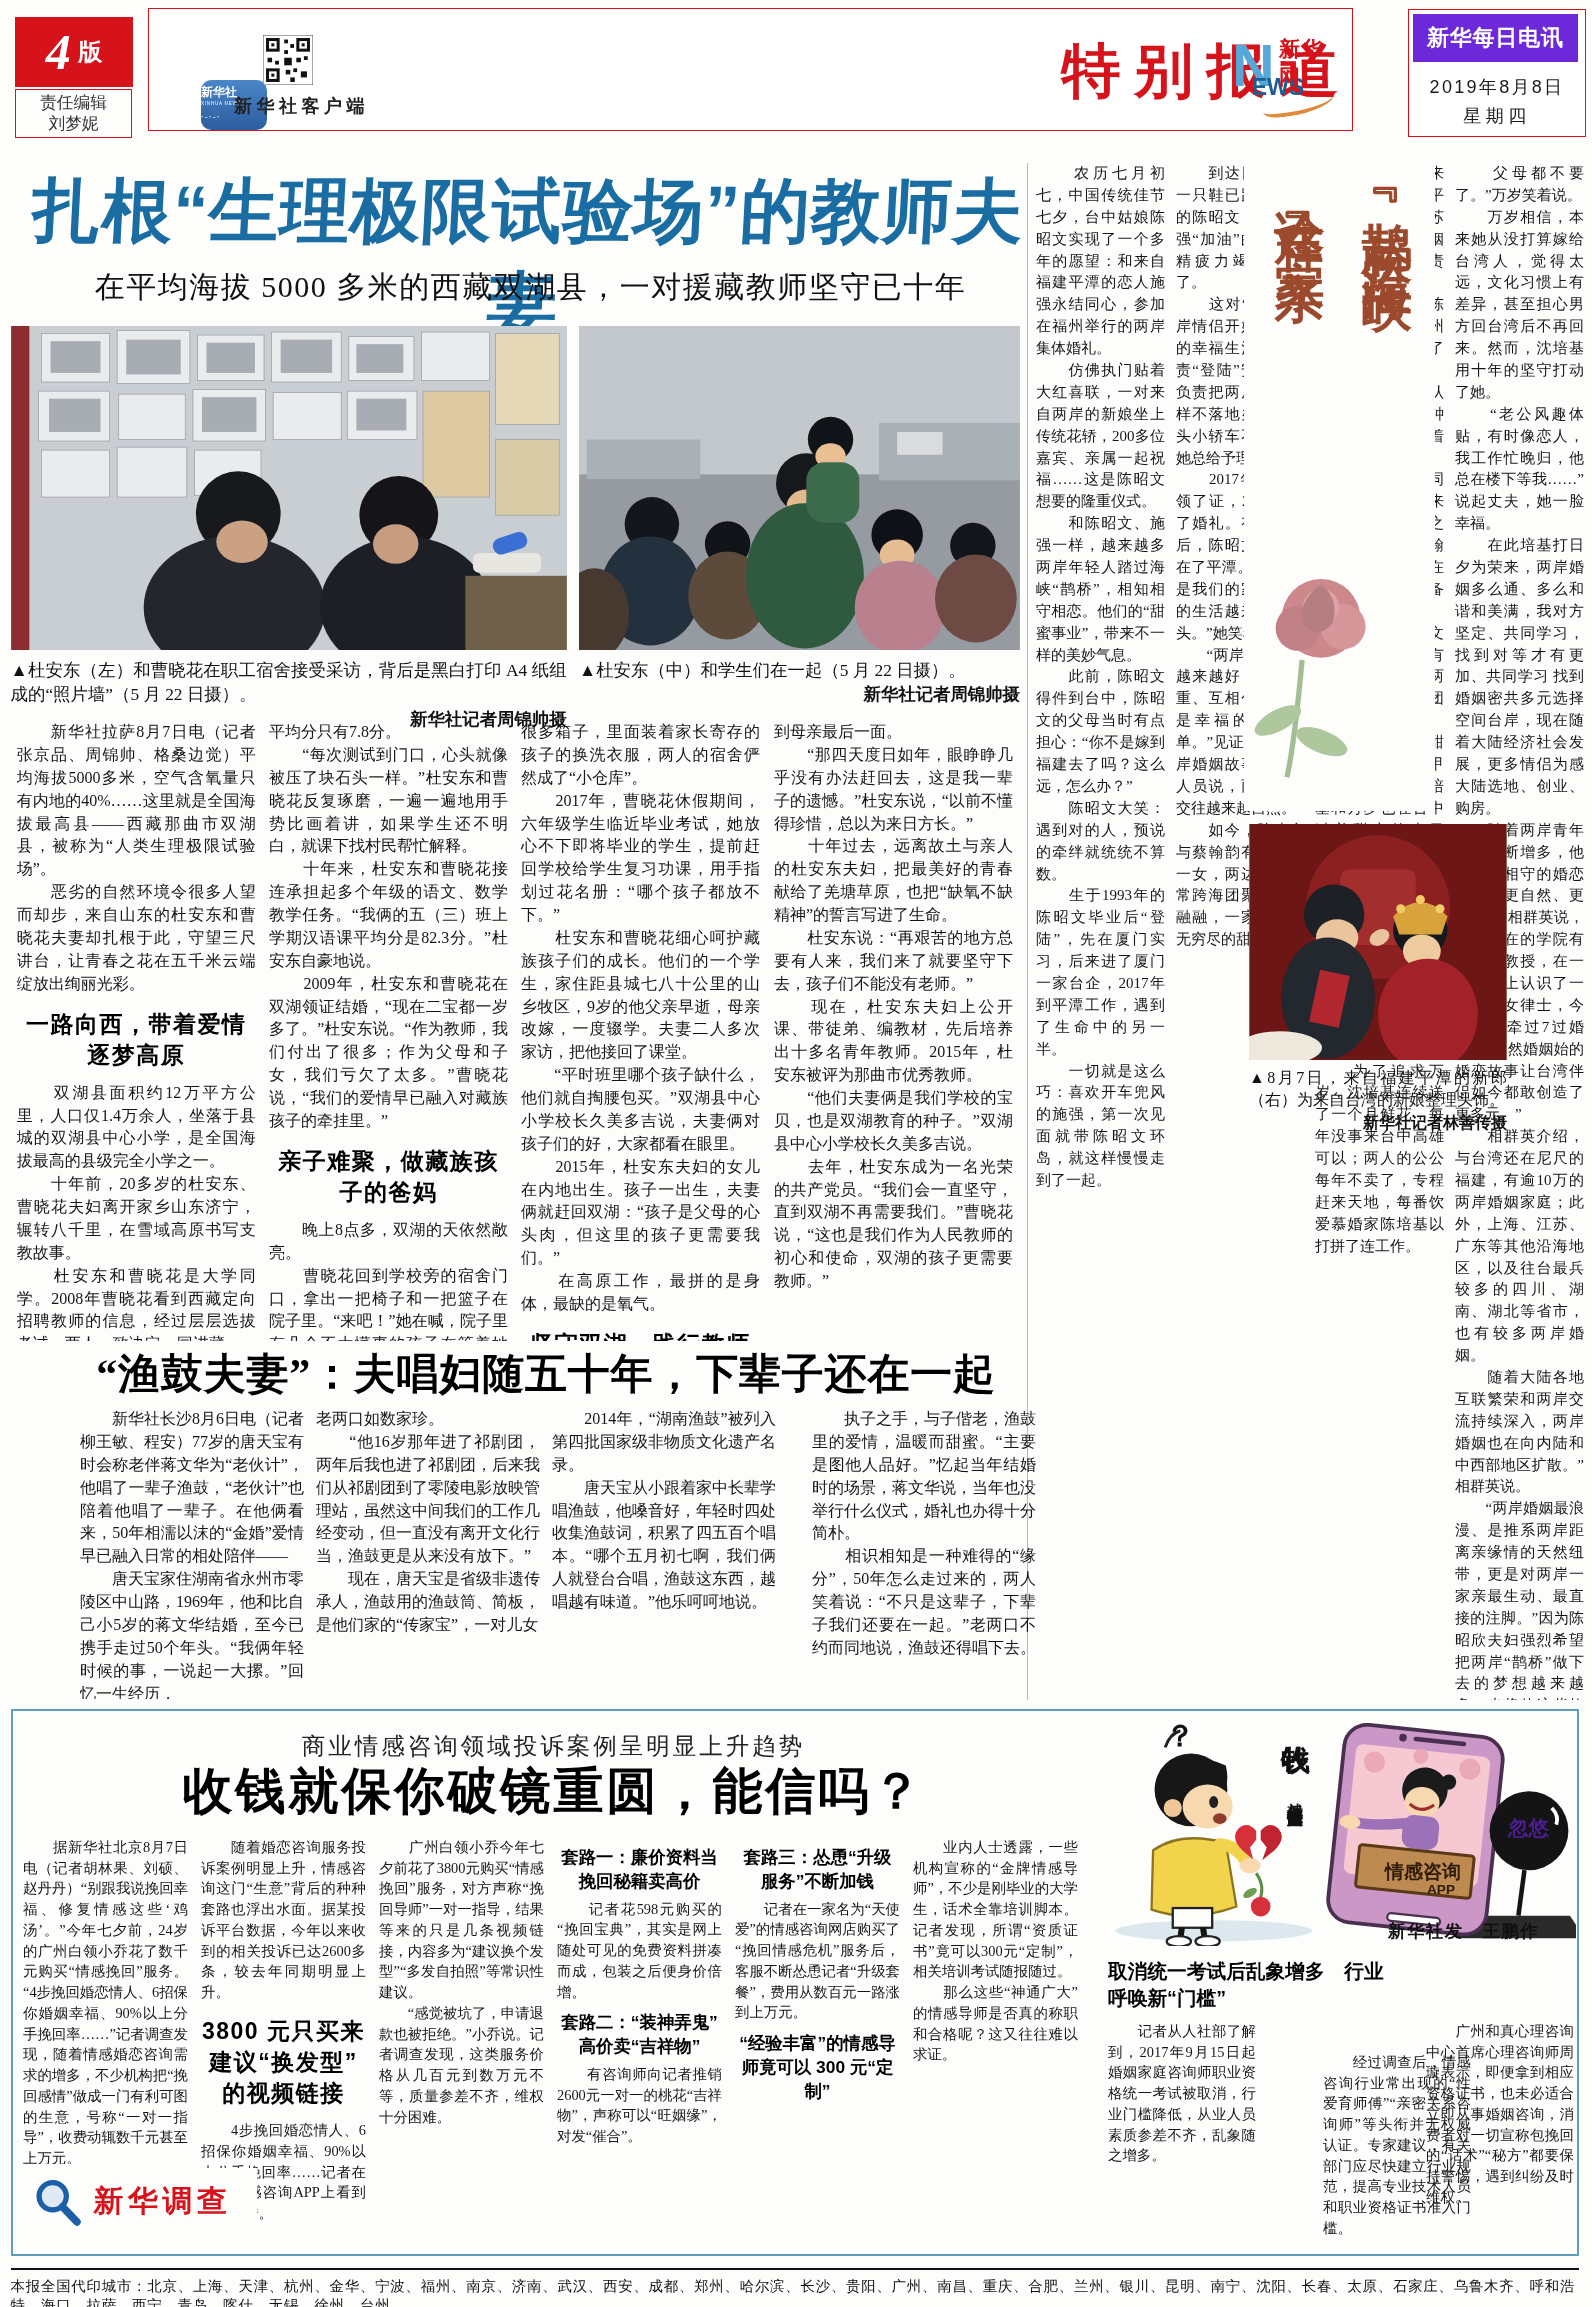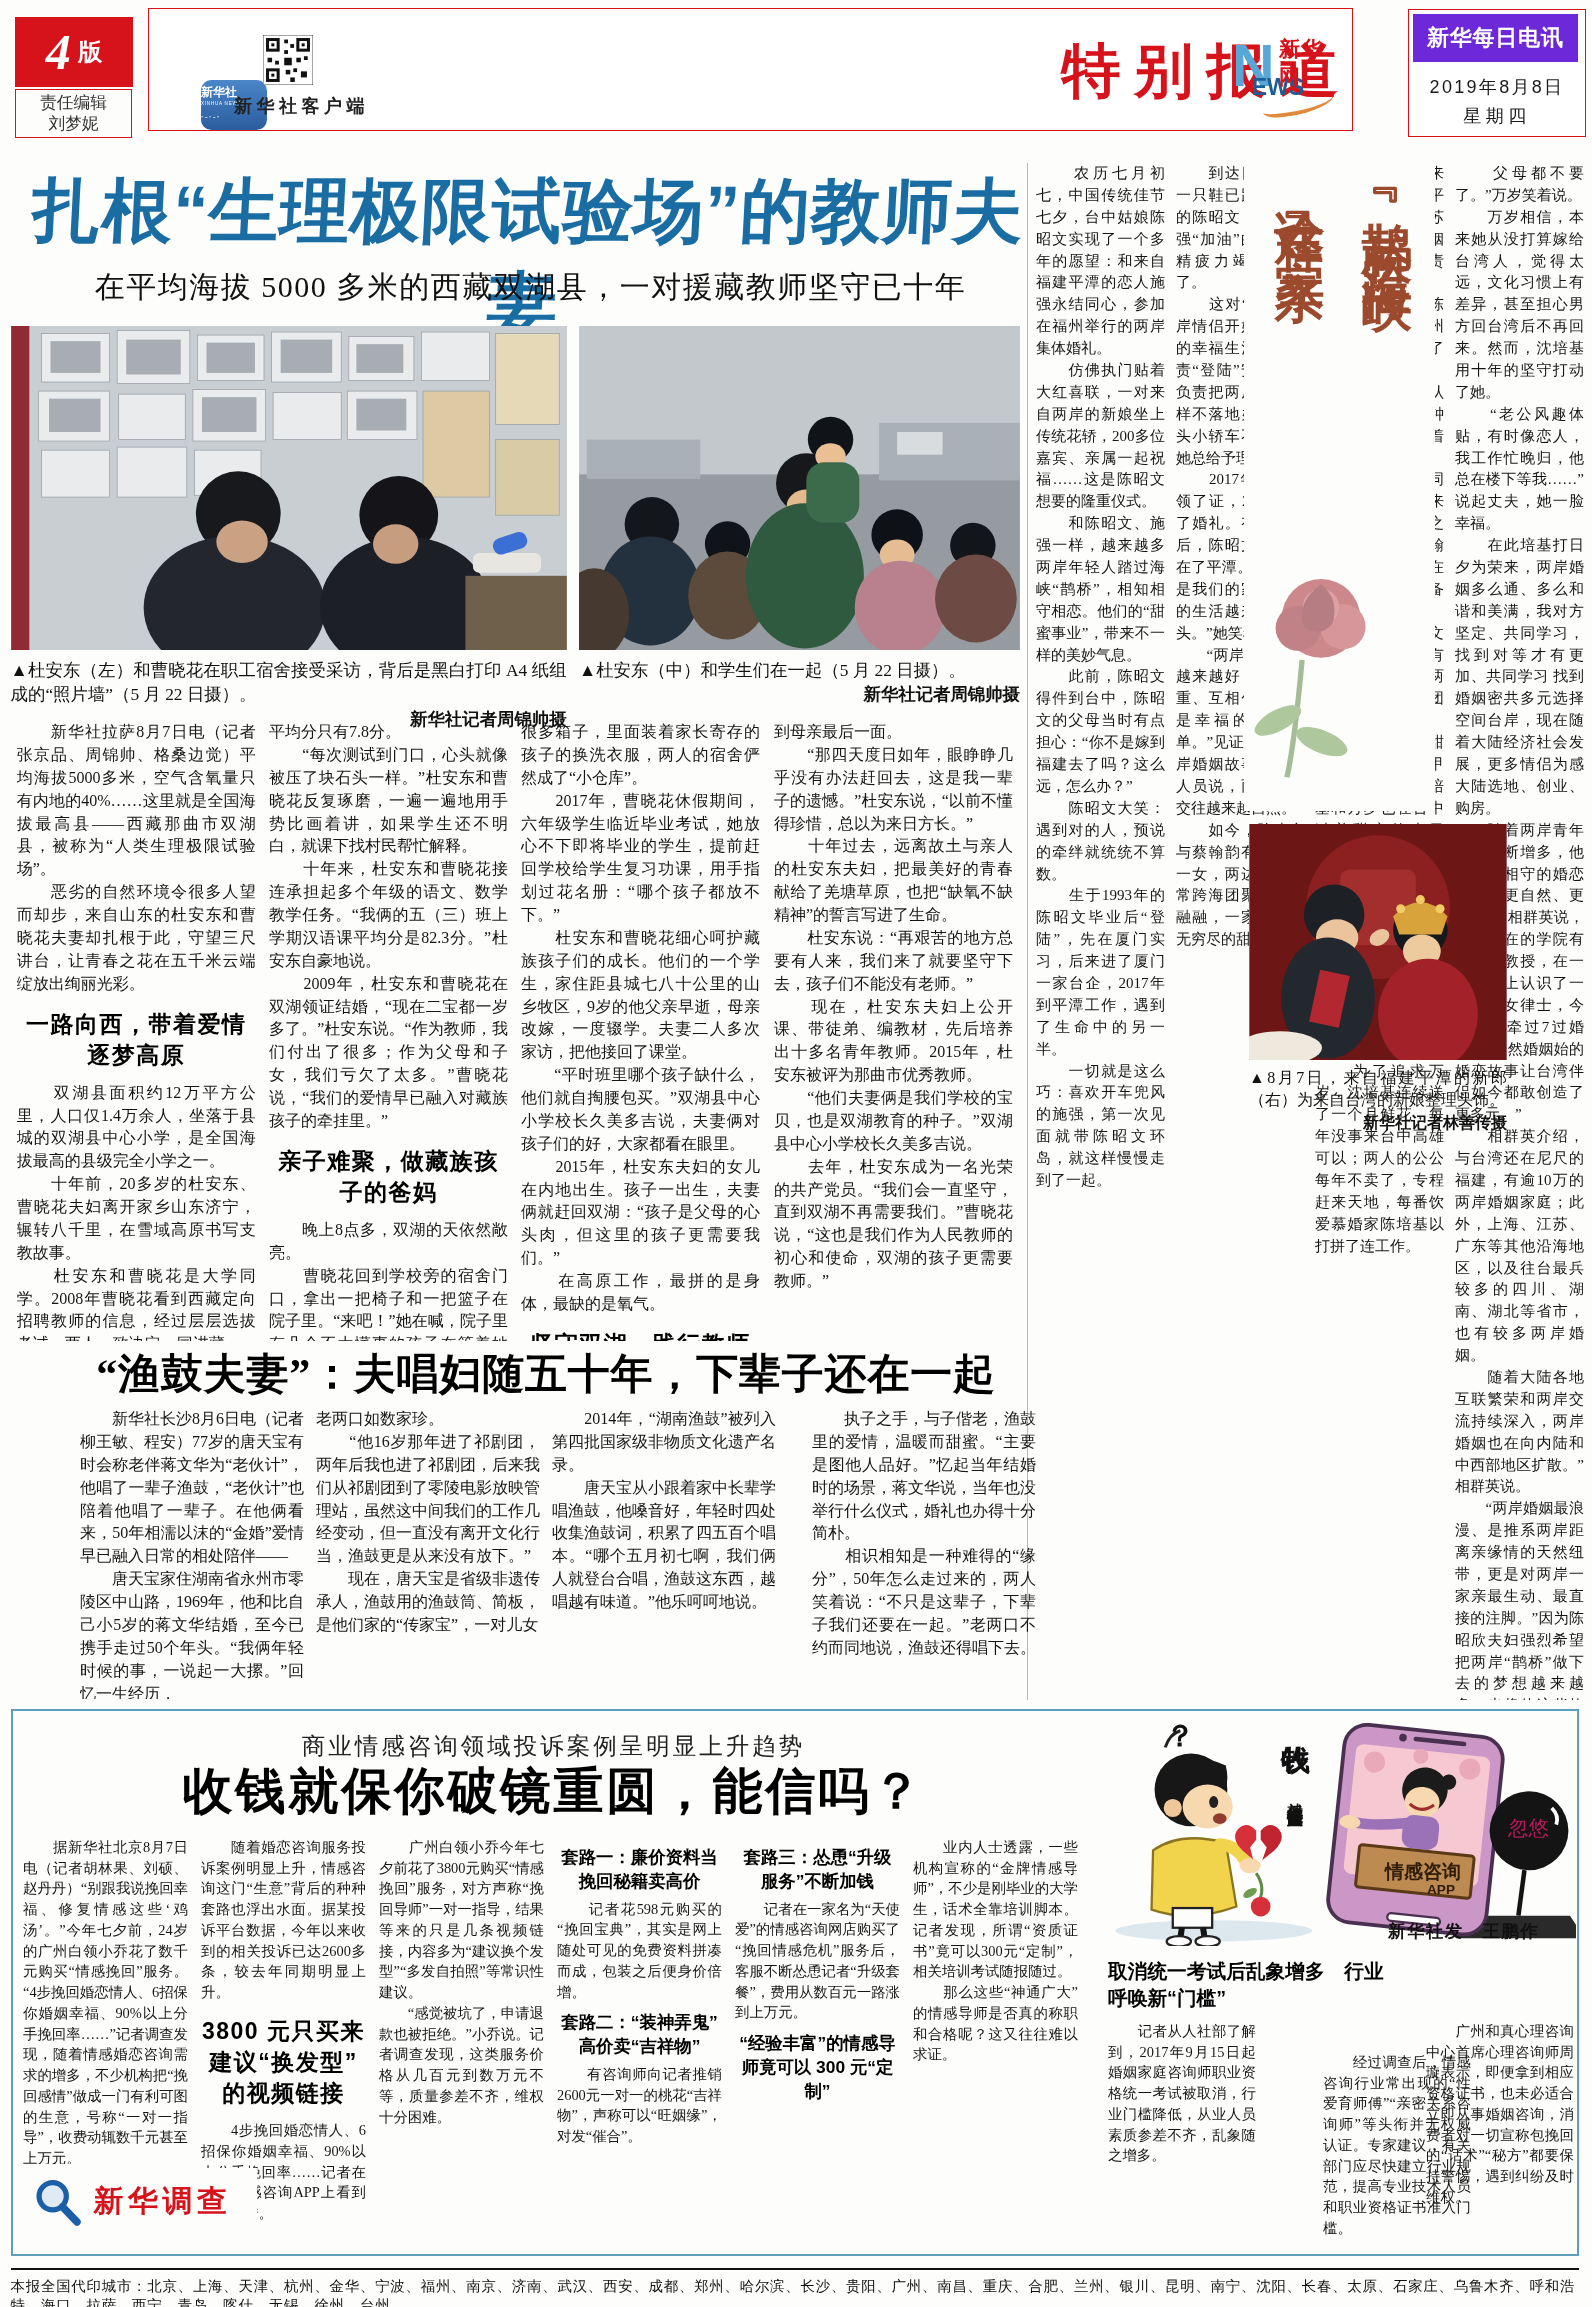--- a/index.html
+++ b/index.html
@@ -73,21 +73,21 @@
             line-height:1.35;color:#000;}
   .survey{left:30px;top:2168px;width:227px;height:67px;background:#fdfdfc;display:flex;align-items:center;gap:10.6px;}
   .survey .txt{font:900 30px "Liberation Sans",sans-serif;color:#d6121b;letter-spacing:4.5px;}
   .cartoon{left:1100px;top:1717px;width:476px;height:229px;}
   .ct{position:absolute;font-family:"Liberation Sans",sans-serif;color:#111;}
   .slogan1{left:176px;top:6px;writing-mode:vertical-rl;font-weight:900;font-size:29px;}
   .slogan2{left:184px;top:73px;writing-mode:vertical-rl;font-weight:700;font-size:16px;letter-spacing:1.5px;}
   .appbox-t{left:270px;top:142px;width:106px;text-align:center;font-weight:900;font-size:19px;color:#2e1c08;}
   .appbox-a{left:327px;top:165px;font-weight:900;font-size:13.6px;color:#2e1c08;}
   .balloon-t{left:406px;top:97px;width:45px;text-align:center;writing-mode:horizontal-tb;
-             font-weight:400;font-size:20.5px;color:#be185d;}
+             font-weight:700;font-size:20.5px;color:#4c1d95;}
   .cartooncredit{left:288px;top:202px;font:700 17.4px "Liberation Serif",serif;color:#111;letter-spacing:1.5px;}
   
   .footrule{left:10.6px;top:2268px;width:1568px;height:2.3px;background:#111;}
   .footer{left:10.6px;top:2277px;width:1568px;font:400 14.4px "Liberation Serif",serif;color:#111;letter-spacing:0.8px;}
 </style>
 </head>
 <body>
 
 <div class="page">
 

